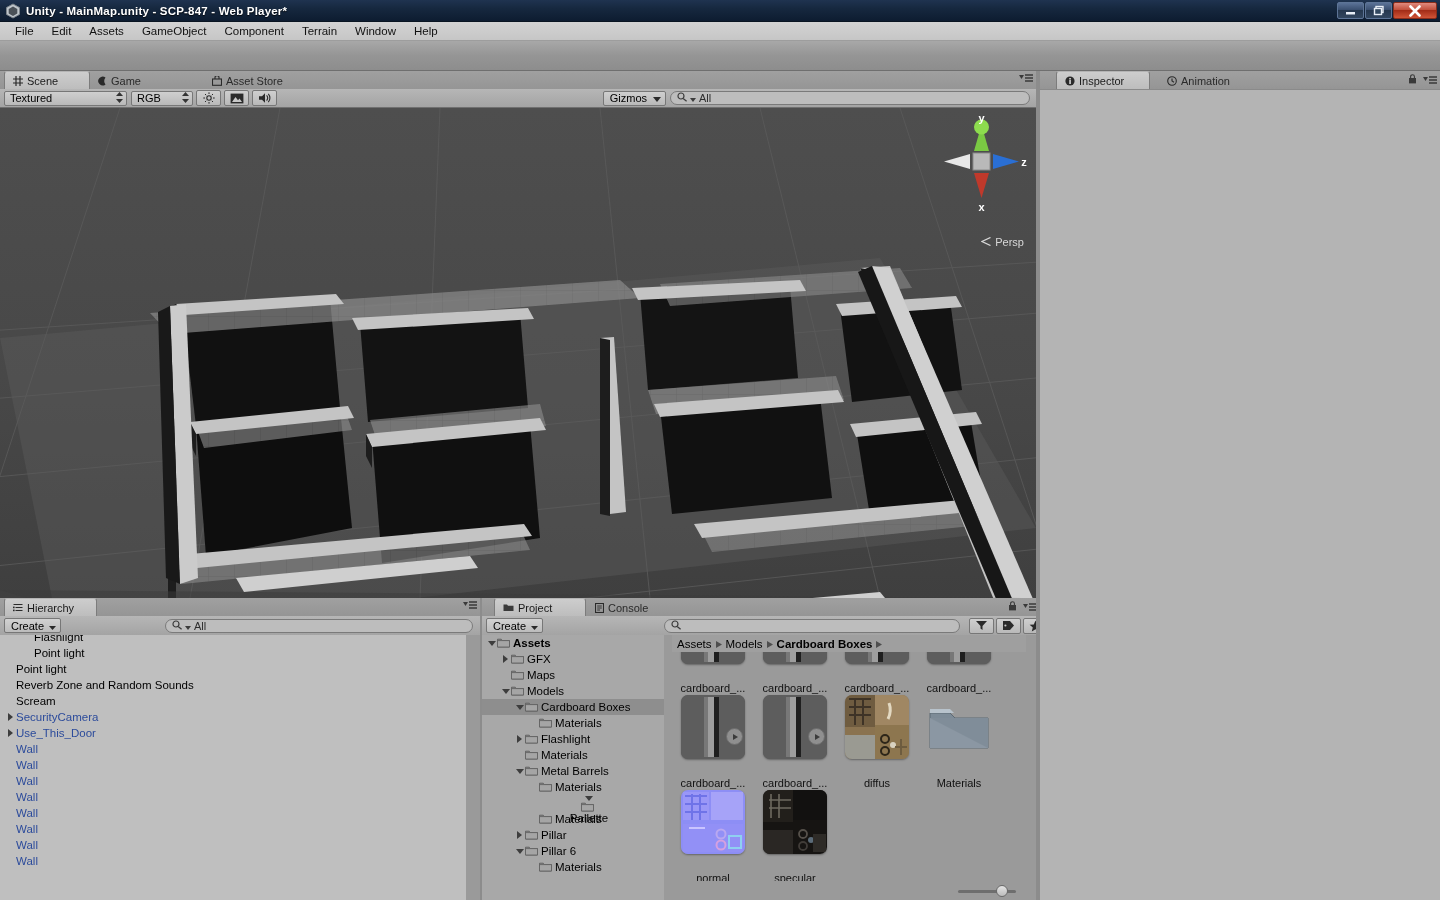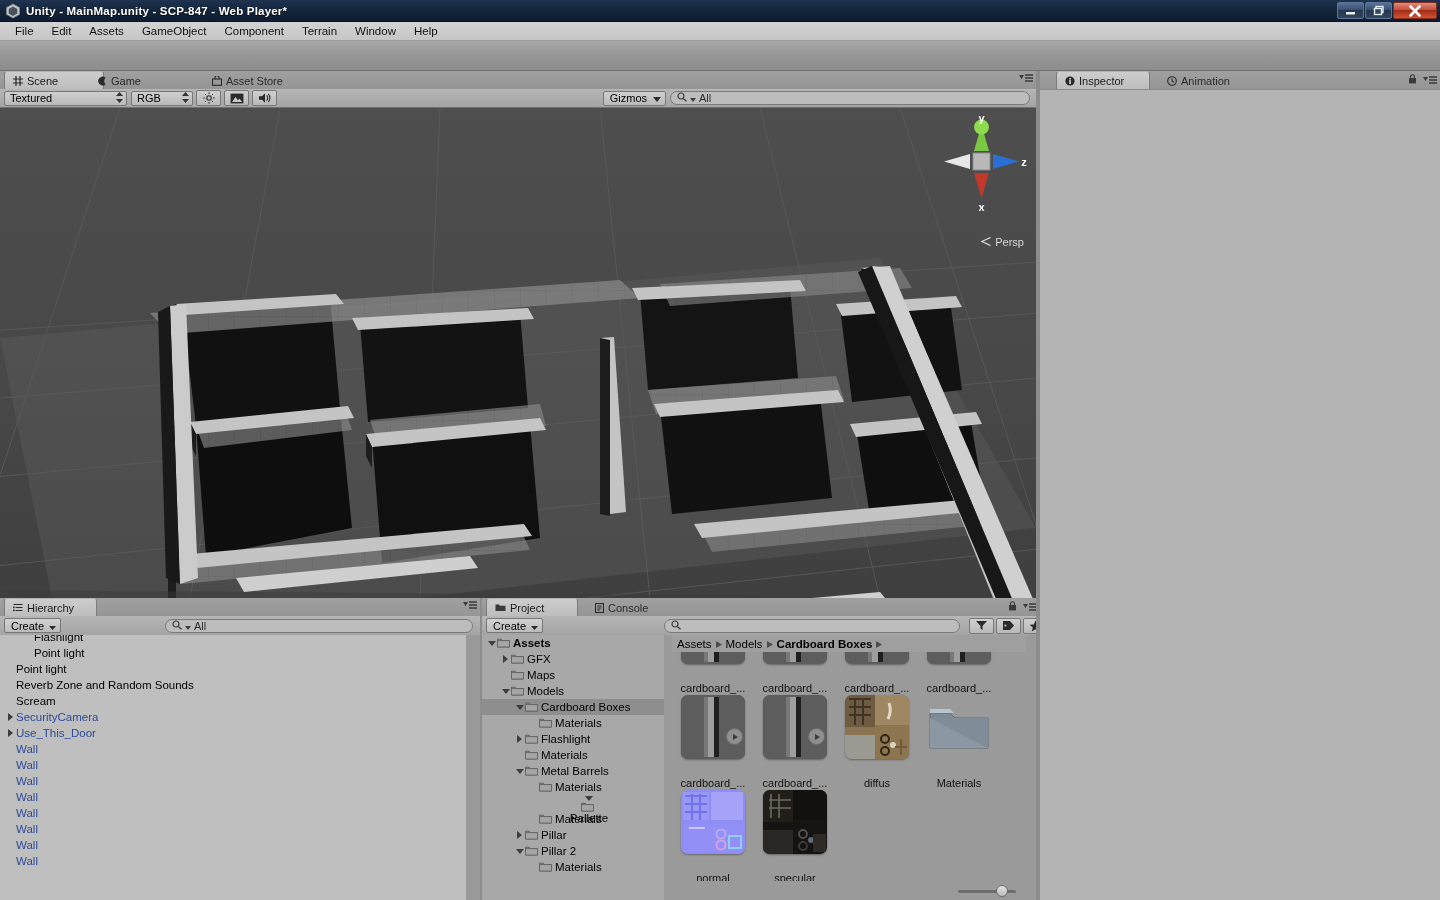--- a/index.html
+++ b/index.html
@@ -369,21 +369,21 @@
       <span class="dd-arrow">
         <svg width="9" height="6">
             <polygon points="0,1 9,1 4.5,6" fill="#2a2a2a"></polygon>
           </svg>
       </span>
     </div>
   </div>
 
   <div class="panel scene-panel">
     <div class="tabrow scene-tabbar">
-      <div class="tab sel" style="left:4px; width:100px;">
+      <div class="tab sel" style="left:4px; width:86px;">
         <span class="ti">
           <svg width="10" height="10">
               <path d="M3 0 V10 M7 0 V10 M0 3 H10 M0 7 H10" stroke="#2a2a2a" stroke-width="1.2"></path>
             </svg>
         </span>
         <span>Scene</span>
       </div>
       <div class="tab unsel" style="left:88px;justify-content:flex-end;">
         <span class="ti">
           <svg width="10" height="10">
@@ -697,21 +697,21 @@
         <div class="hrow">
           <span class="tw"></span>
           <span class="nm prefab" style="margin-left: 0px;">Wall</span>
         </div>
       </div>
 
   </div>
 
   <div class="panel proj-panel">
     <div class="tabrow proj-tabbar">
-      <div class="tab sel" style="left:4px; width:92px;">
+      <div class="tab sel" style="left:12px; width:92px;">
         <span class="ti">
           <svg width="11" height="9">
               <path d="M0.5 1.5 H4 L5 2.8 H10.5 V8 H0.5 Z" fill="#3a3a3a"></path>
             </svg>
         </span>
         <span>Project</span>
       </div>
       <div class="tab unsel" style="left:104px;">
         <span class="ti">
           <svg width="9" height="10">
@@ -939,21 +939,21 @@
             <svg width="8" height="7">
               <polygon points="0,1 8,1 4,6" fill="#3d3d3d"></polygon>
             </svg>
           </span>
           <span class="fi">
             <svg width="13" height="10">
               <path d="M0.5 1.2 H4.2 L5.3 2.6 H12.5 V9 H0.5 Z" fill="#8d8d8d" stroke="#5e5e5e" stroke-width="0.9"></path>
               <path d="M0.5 2.6 H12.5 V9 H0.5 Z" fill="#a5a5a5" stroke="#5e5e5e" stroke-width="0.8"></path>
             </svg>
           </span>
-          <span>Pillar 2</span>
+          <span>Pillar 6</span>
         </div>
         <div class="prow" style="padding-left: 46px;">
           <span class="tw"></span>
           <span class="fi">
             <svg width="13" height="10">
               <path d="M0.5 1.2 H4.2 L5.3 2.6 H12.5 V9 H0.5 Z" fill="#8d8d8d" stroke="#5e5e5e" stroke-width="0.9"></path>
               <path d="M0.5 2.6 H12.5 V9 H0.5 Z" fill="#a5a5a5" stroke="#5e5e5e" stroke-width="0.8"></path>
             </svg>
           </span>
           <span>Materials</span>

